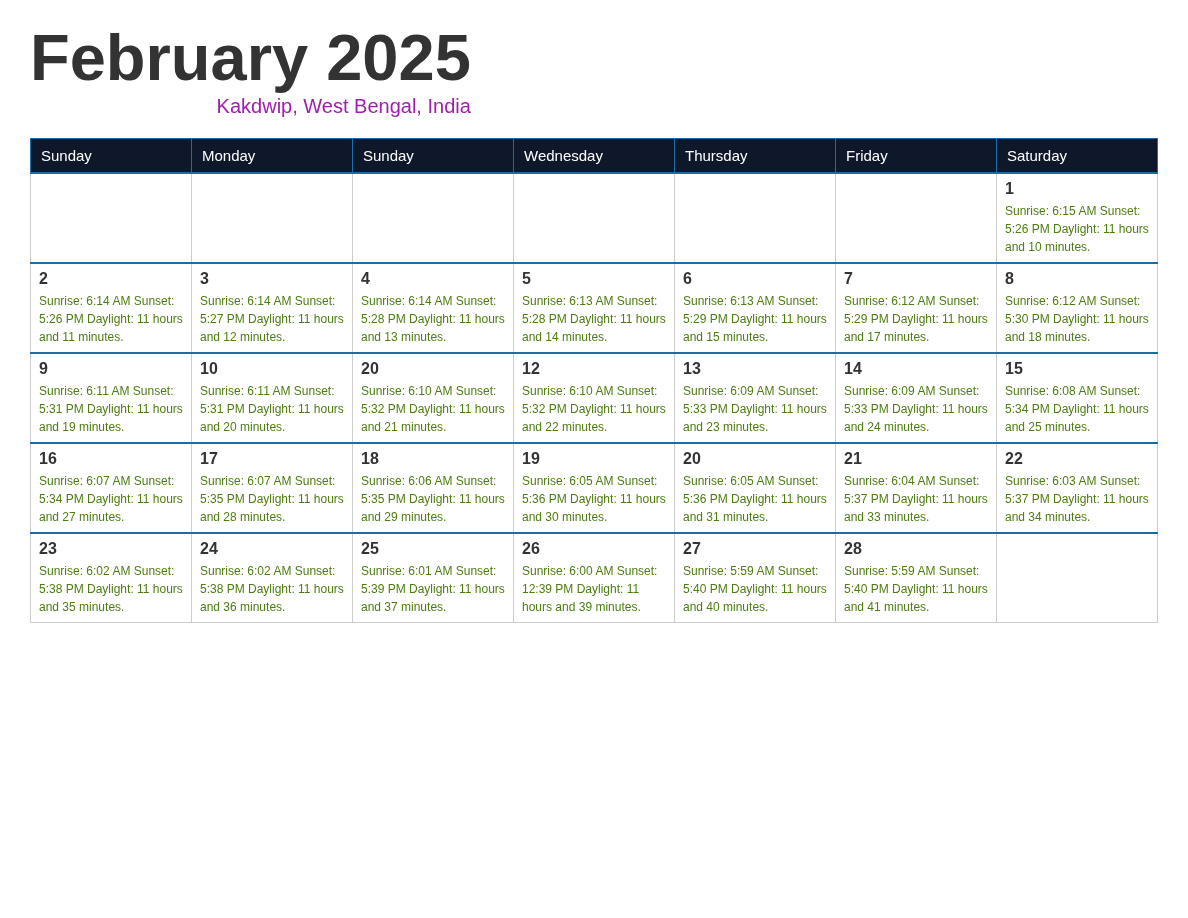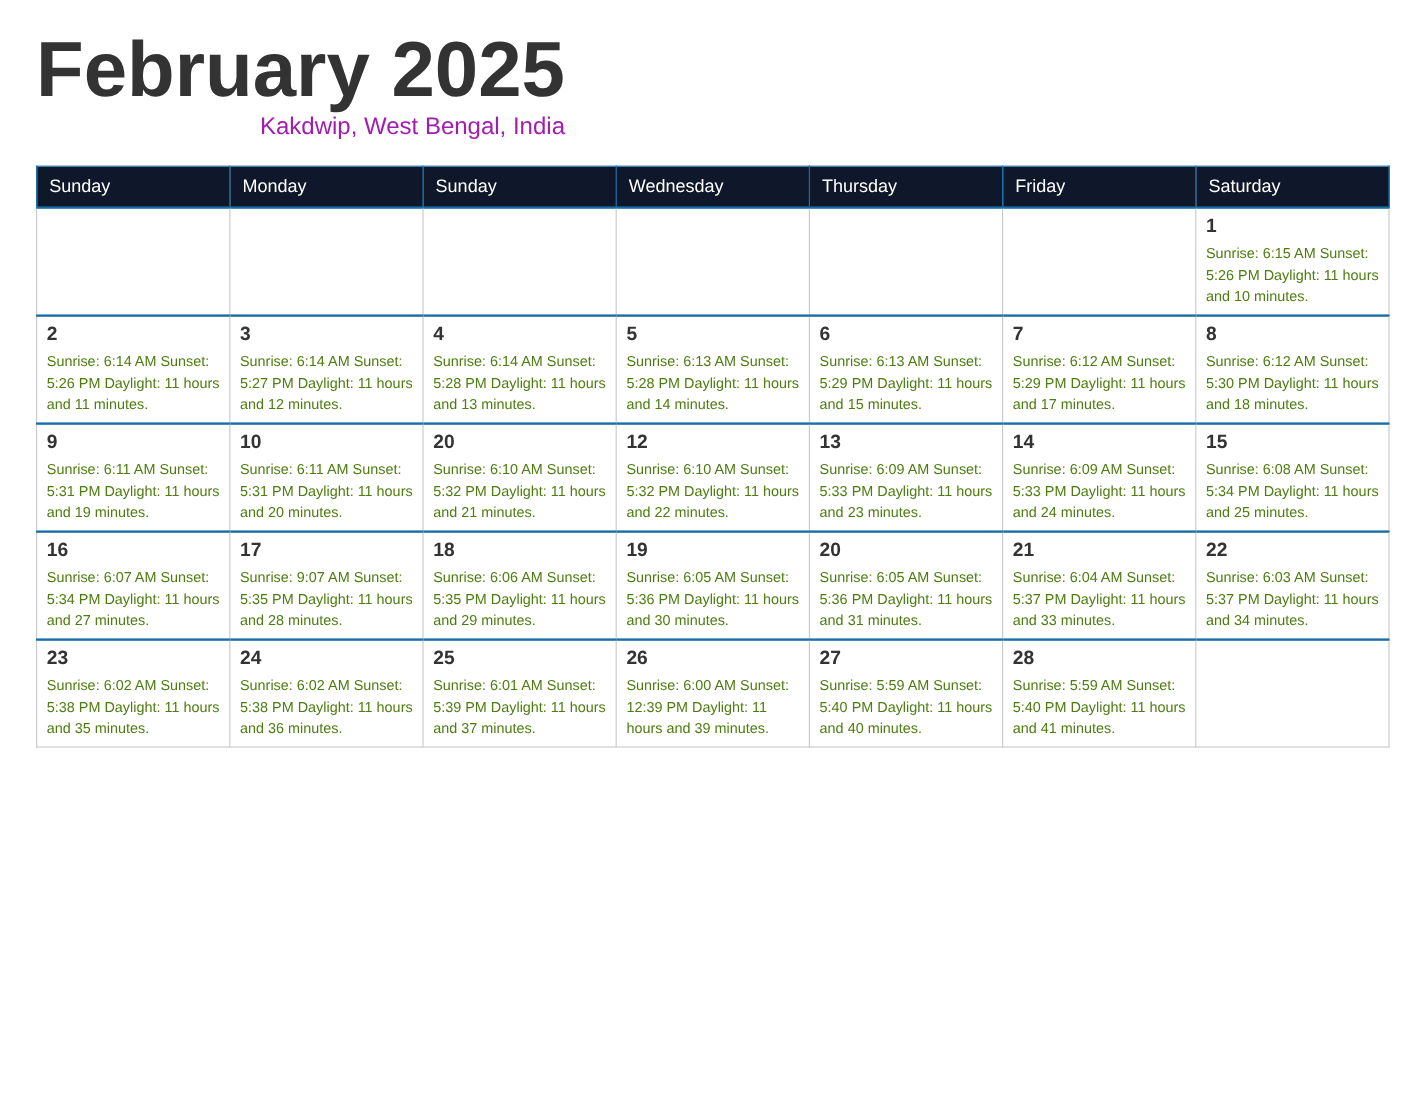--- a/index.html
+++ b/index.html
@@ -226,21 +226,21 @@
       </tr>
       <tr>
         <td>
           <span class="day-number">16</span>
           <div class="day-info">Sunrise: 6:07 AM
 Sunset: 5:34 PM
 Daylight: 11 hours and 27 minutes.</div>
         </td>
         <td>
           <span class="day-number">17</span>
-          <div class="day-info">Sunrise: 9:07 AM
+          <div class="day-info">Sunrise: 6:07 AM
 Sunset: 5:35 PM
 Daylight: 11 hours and 28 minutes.</div>
         </td>
         <td>
           <span class="day-number">18</span>
           <div class="day-info">Sunrise: 6:06 AM
 Sunset: 5:35 PM
 Daylight: 11 hours and 29 minutes.</div>
         </td>
         <td>

